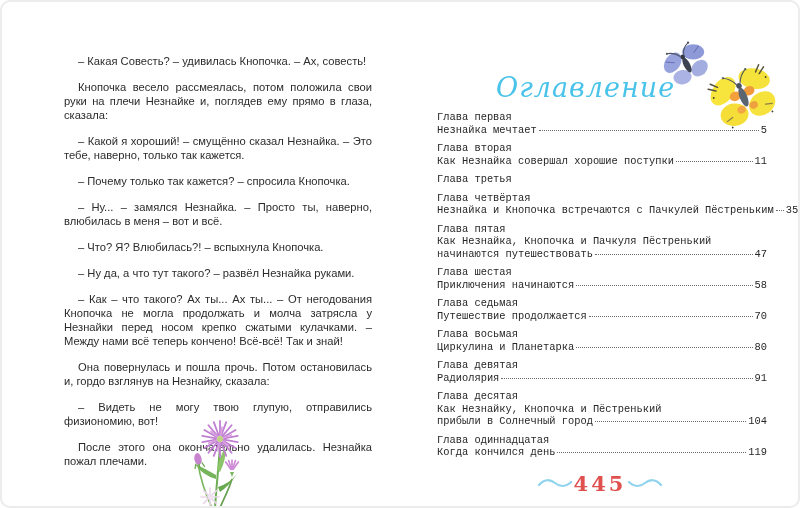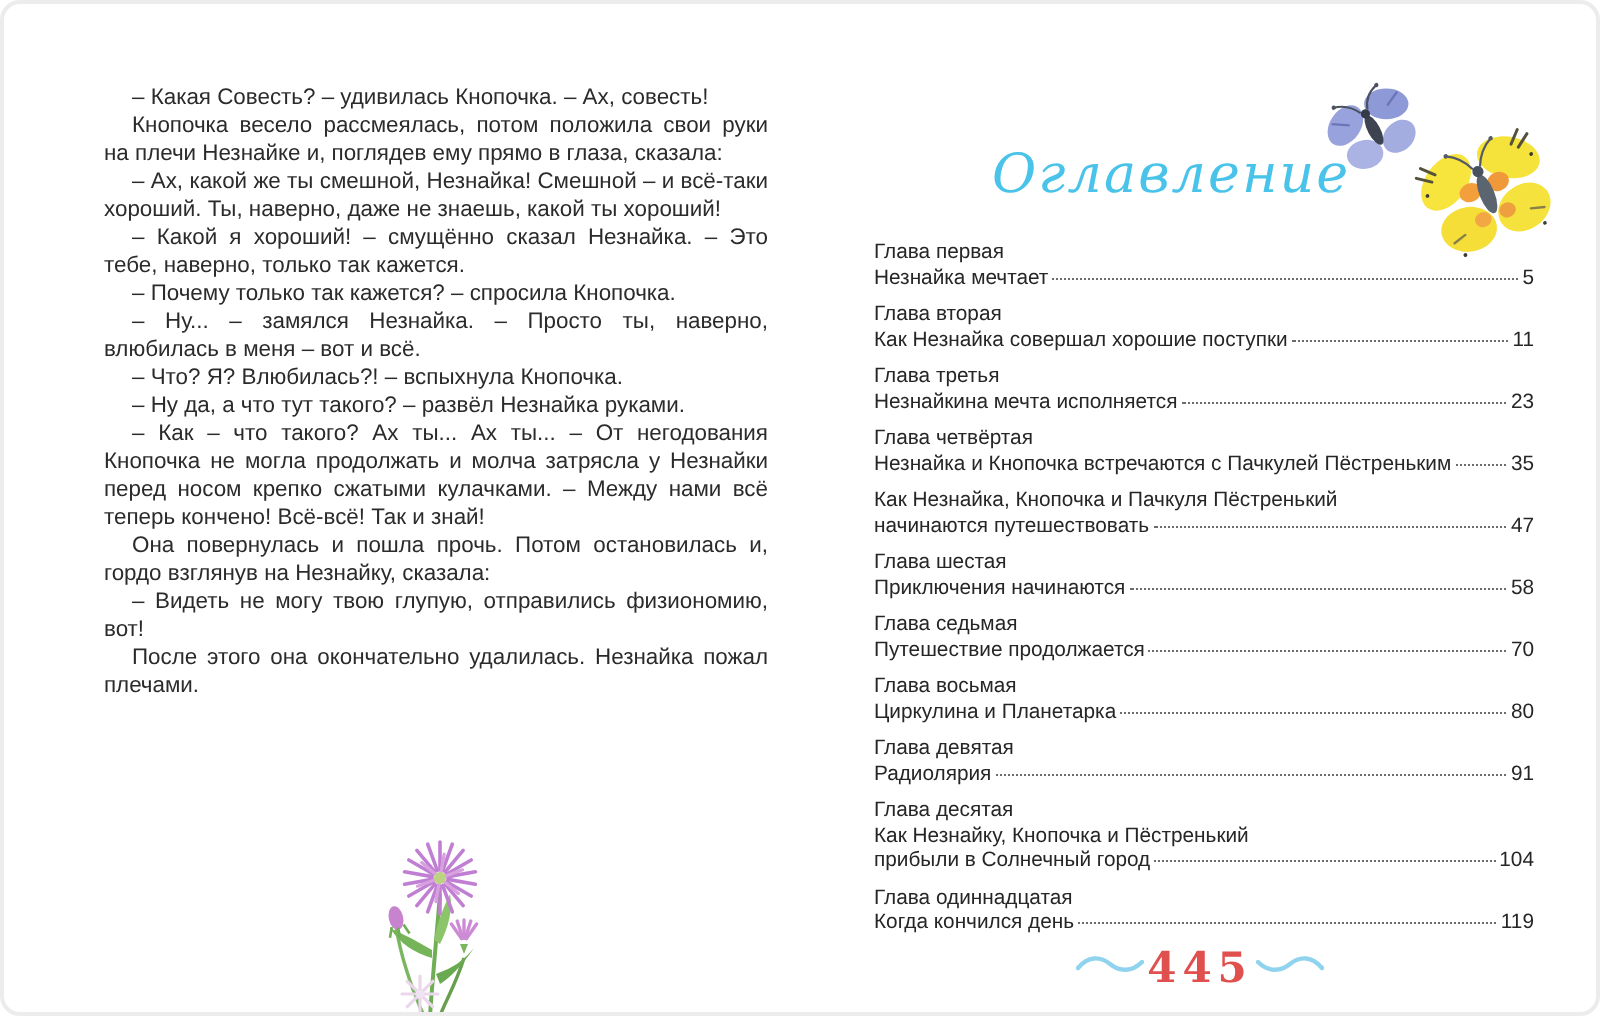--- a/index.html
+++ b/index.html
@@ -16,33 +16,33 @@
   .page{position:absolute;top:0;height:508px;}
   .page.left{left:0;width:400px;}
   .page.right{left:400px;width:400px;margin-top:28px;}
 
   
   .body-text{
     position:absolute;left:52px;top:42px;width:332px;
     font-size:11.2px;line-height:14px;text-align:justify;
     color:#2b2b2b;
   }
-  .para{margin:0;text-indent:14px;}
+  .para{margin:12px;text-indent:14px;}
 
   
   .contents-title{
     position:absolute;left:96px;top:44px;
     font-family:"DejaVu Serif","Liberation Serif",serif;
     font-style:italic;font-weight:400;
     font-size:27px;letter-spacing:1px;
     color:var(--title-blue,#49c3e9);
   }
   .toc{
-    position:absolute;left:37px;top:93px;width:330px;
-    font-size:10.4px;line-height:12.5px;color:#262626;
+    position:absolute;left:37px;top:83px;width:330px;
+    font-size:10.4px;line-height:12.5px;color:#262626;font-family:Liberation Mono, monospace;
   }
   .toc-entry{margin:0 0 6px 0;}
   .toc-chapter{white-space:nowrap;}
   .toc-row{display:flex;align-items:baseline;white-space:nowrap;}
   .toc-title{flex:none;}
   .leader{
     flex:1;min-width:8px;margin:0 2px;
     border-bottom:1px dotted #6c6c6c;
     transform:translateY(-2px);
   }
@@ -63,21 +63,20 @@
 </style>
 </head>
 <body>
 
 <div class="frame"></div>
 
 <div class="page left">
   <div class="body-text" id="story-paragraphs">
       <p class="para">– Какая Совесть? – удивилась Кнопочка. – Ах, совесть!</p>
       <p class="para">Кнопочка весело рассмеялась, потом положила свои руки на плечи Незнайке и, поглядев ему прямо в глаза, сказала:</p>
-      <p class="para">– Ах, какой же ты смешной, Незнайка! Смешной – и всё-таки хороший. Ты, наверно, даже не знаешь, какой ты хороший!</p>
       <p class="para">– Какой я хороший! – смущённо сказал Незнайка. – Это тебе, наверно, только так кажется.</p>
       <p class="para">– Почему только так кажется? – спросила Кнопочка.</p>
       <p class="para">– Ну... – замялся Незнайка. – Просто ты, наверно, влюбилась в меня – вот и всё.</p>
       <p class="para">– Что? Я? Влюбилась?! – вспыхнула Кнопочка.</p>
       <p class="para">– Ну да, а что тут такого? – развёл Незнайка руками.</p>
       <p class="para">– Как – что такого? Ах ты... Ах ты... – От негодования Кнопочка не могла продолжать и молча затрясла у Незнайки перед носом крепко сжатыми кулачками. – Между нами всё теперь кончено! Всё-всё! Так и знай!</p>
       <p class="para">Она повернулась и пошла прочь. Потом остановилась и, гордо взглянув на Незнайку, сказала:</p>
       <p class="para">– Видеть не могу твою глупую, отправились физиономию, вот!</p>
       <p class="para">После этого она окончательно удалилась. Незнайка пожал плечами.</p>
     </div>
@@ -214,35 +213,31 @@
       <div class="toc-entry">
         <div class="toc-chapter">Глава вторая</div>
         <div class="toc-row">
           <span class="toc-title">Как Незнайка совершал хорошие поступки</span>
           <span class="leader"></span>
           <span class="toc-page">11</span>
         </div>
       </div>
       <div class="toc-entry">
         <div class="toc-chapter">Глава третья</div>
-        <div class="toc-row">
-          <span class="toc-title">Незнайкина мечта исполняется</span>
-          <span class="leader"></span>
-          <span class="toc-page">23</span>
-        </div>
       </div>
       <div class="toc-entry">
         <div class="toc-chapter">Глава четвёртая</div>
         <div class="toc-row">
           <span class="toc-title">Незнайка и Кнопочка встречаются с Пачкулей Пёстреньким</span>
           <span class="leader"></span>
           <span class="toc-page">35</span>
         </div>
       </div>
       <div class="toc-entry">
+        <div class="toc-chapter">Глава пятая</div>
         <div class="toc-row">
           <span class="toc-title">Как Незнайка, Кнопочка и Пачкуля Пёстренький</span>
         </div>
         <div class="toc-row">
           <span class="toc-title">начинаются путешествовать</span>
           <span class="leader"></span>
           <span class="toc-page">47</span>
         </div>
       </div>
       <div class="toc-entry">

